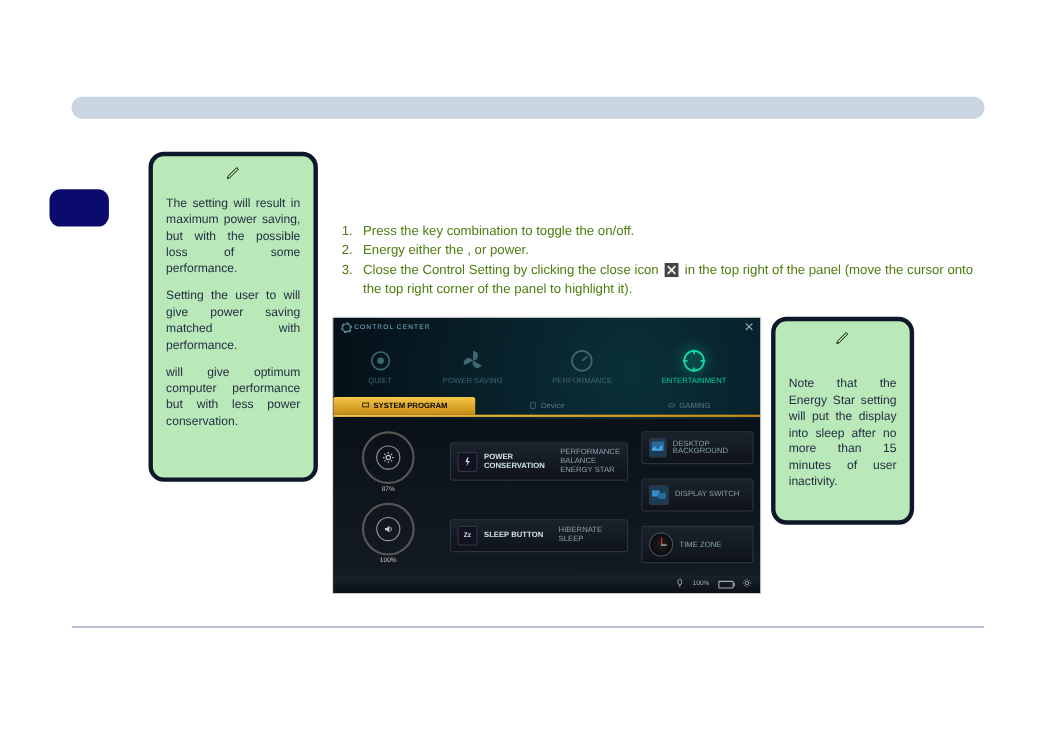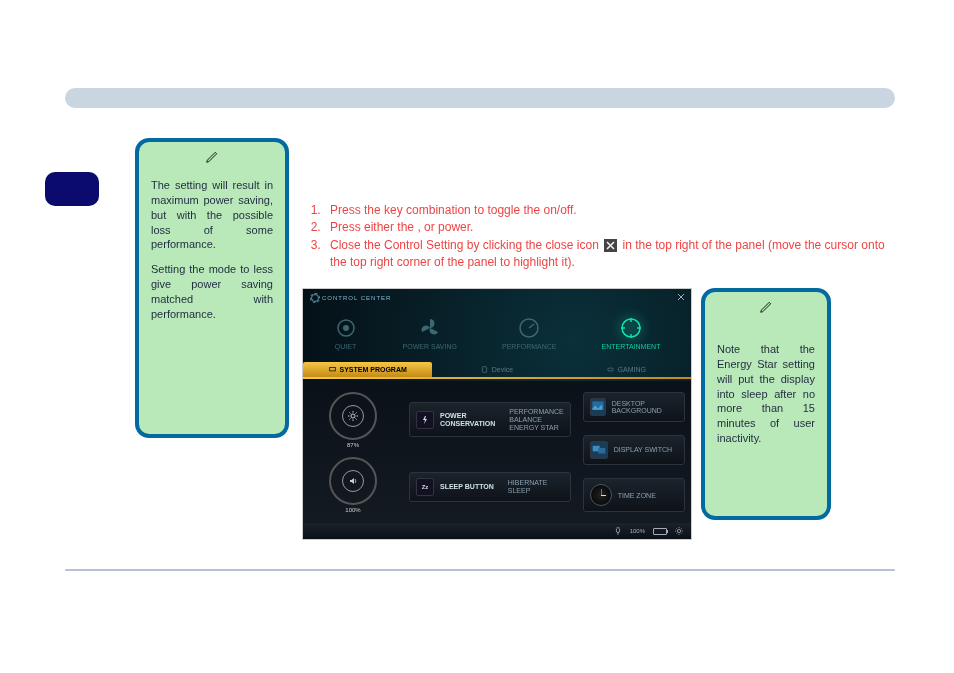--- a/index.html
+++ b/index.html
@@ -3,31 +3,31 @@
 <meta charset="utf-8">
 <style>
 * { margin: 0; padding: 0; box-sizing: border-box; }
 body { width: 954px; height: 673px; background: #fff; font-family: Arial, Helvetica, sans-serif; font-size: 11px; color: #333; position: relative; }
 
 .header-bar { position: absolute; left: 65px; top: 88px; width: 830px; height: 20px; background: #c9d5e0; border-radius: 10px; }
 
 .blue-tab { position: absolute; left: 45px; top: 172px; width: 54px; height: 34px; background: #0b0b6e; border-radius: 10px; }
 
 
-.callout { position: absolute; border: 4px solid #0369a1; border-radius: 14px; background: #b9e8b9; padding: 10px 12px 14px; }
+.callout { position: absolute; border: 4px solid #0f172a; border-radius: 14px; background: #b9e8b9; padding: 10px 12px 14px; }
 .callout .pencil { position: absolute; top: 8px; left: 50%; transform: translateX(-50%); }
 .callout p { margin-top: 26px; font-size: 11px; color: #1f2b40; line-height: 1.35; text-align: justify; }
 .callout p + p { margin-top: 10px; }
 
 .callout-left { left: 135px; top: 138px; width: 154px; height: 300px; }
-.callout-right { left: 701px; top: 288px; width: 130px; height: 232px; }
+.callout-right { left: 701px; top: 288px; width: 130px; height: 189px; }
 .callout-right p { margin-top: 40px; }
 
 
-.instructions { position: absolute; left: 302px; top: 202px; width: 590px; font-size: 12px; color: #ef4444; }
+.instructions { position: absolute; left: 302px; top: 202px; width: 590px; font-size: 12px; color: #4d7c0f; }
 .instructions li { list-style-position: outside; margin-left: 22px; padding-left: 6px; line-height: 1.45; }
 .instructions .close-icon-inline { display: inline-flex; vertical-align: middle; margin: 0 2px; }
 
 
 .cc-wrap { position: absolute; left: 302px; top: 288px; width: 390px; height: 252px; border: 1px solid #ccc; }
 .cc { width: 100%; height: 100%; background: radial-gradient(circle at 70% 20%, #0a303a 0%, #071a22 55%, #030a10 100%); position: relative; color: #9ad; font-size: 7px; font-family: Arial, sans-serif; overflow: hidden; }
 .cc-title { position: absolute; top: 5px; left: 8px; color: #7fb8d0; letter-spacing: 1px; font-size: 6px; display: flex; align-items: center; gap: 3px; }
 .cc-title .burst { width: 8px; height: 8px; border: 1px solid #5d90a5; border-radius: 50%; display: inline-block; position: relative; }
 .cc-title .burst::before { content:""; position:absolute; inset: -2px; border:1px dashed #5d90a5; border-radius:50%; }
 
@@ -78,30 +78,33 @@
 <div class="callout callout-left">
   <span class="pencil">
     <svg width="14" height="14" viewBox="0 0 24 24">
         <path d="M3 21l3.5-1L20 6.5 17.5 4 4 17.5 3 21z" fill="none" stroke="#000" stroke-width="1.5"></path>
       </svg>
   </span>
   <p>
     <span>The </span><span> setting will result in maximum power saving, but with the possible loss of some performance.</span>
   </p>
   <p>
-    <span>Setting the mode to </span><span> less give power saving matched with performance.</span>
+    <span>Setting the user to </span><span> will give power saving matched with performance.</span>
+  </p>
+  <p>
+    <span></span><span> will give optimum computer performance but with less power conservation.</span>
   </p>
 </div>
 
 <ol class="instructions">
   <li>
     <span>Press the </span><span> key combination to toggle the </span><span> on/off.</span>
   </li>
   <li>
-    <span>Press either the </span><span>, </span><span> or </span><span> power.</span>
+    <span>Energy either the </span><span>, </span><span> or </span><span> power.</span>
   </li>
   <li>
     <span>Close the Control Setting by clicking the close icon </span>
     <span class="close-icon-inline">
       <svg width="13" height="13" viewBox="0 0 13 13">
           <rect x="0" y="0" width="13" height="13" fill="#444"></rect>
           <path d="M3 3L10 10M10 3L3 10" stroke="#eee" stroke-width="1.6"></path>
         </svg>
     </span>
     <span> in the top right of the panel (move the cursor onto the top right corner of the panel to highlight it).</span>

